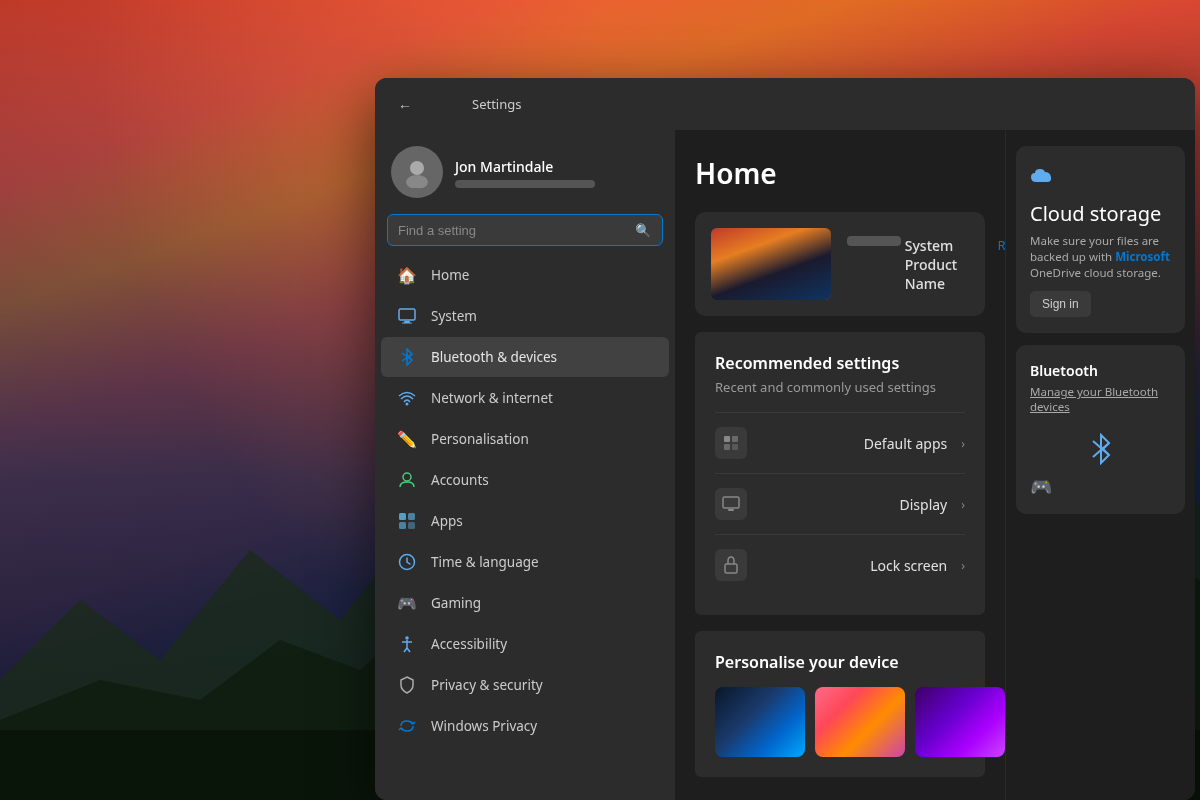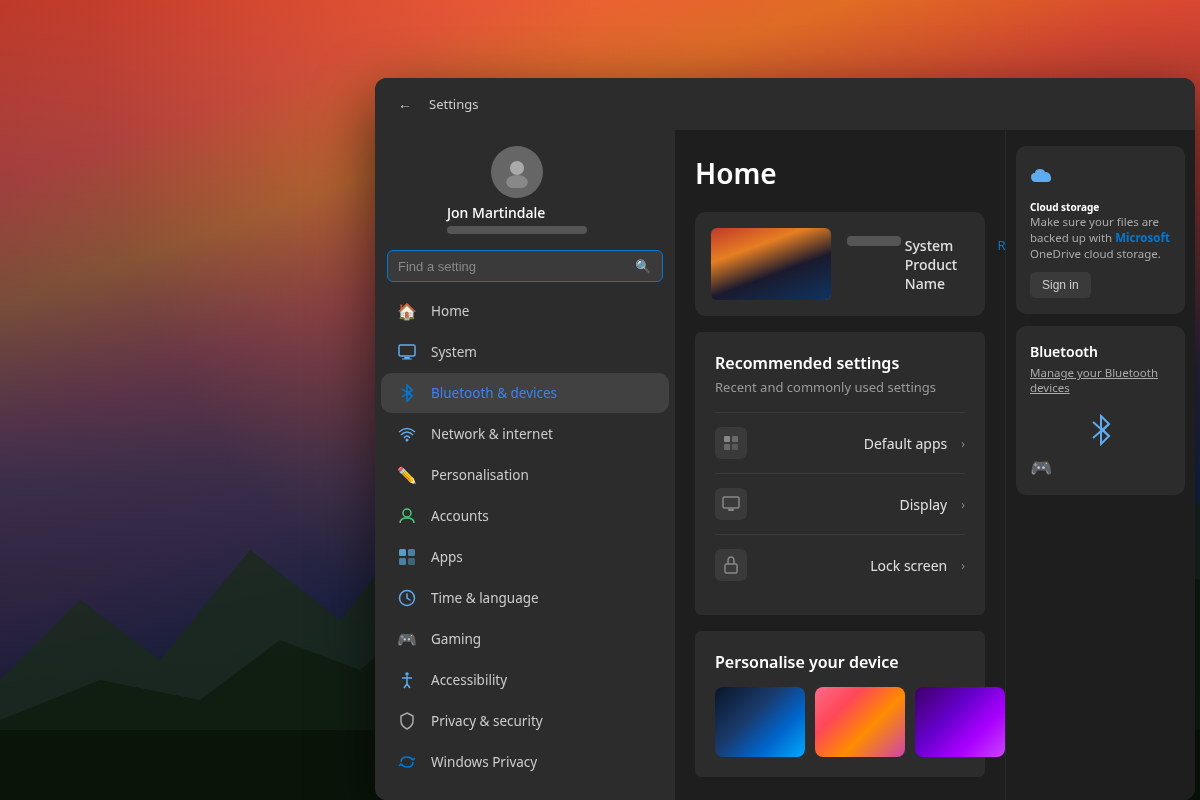--- a/index.html
+++ b/index.html
@@ -80,20 +80,21 @@
       cursor: pointer;
       display: flex;
       align-items: center;
       justify-content: center;
       font-size: 14px;
     }
     .title-bar-title {
       color: #ccc;
       font-size: 13px;
       font-weight: 400;
+      margin-left: 43px;
     }
 
     
     .settings-body {
       display: flex;
       flex: 1;
       overflow: hidden;
     }
 
     
@@ -105,23 +106,22 @@
       flex-direction: column;
       overflow-y: auto;
       padding-bottom: 16px;
     }
 
     
     .user-profile {
       display: flex;
       align-items: center;
       padding: 16px 32px 12px 16px;
-      gap: 5px;
+      gap: 12px;
       cursor: pointer;
-      flex-direction: column;
     }
     .user-avatar {
       width: 52px;
       height: 52px;
       border-radius: 50%;
       background: #666;
       display: flex;
       align-items: center;
       justify-content: center;
       flex-shrink: 0;
@@ -181,22 +181,21 @@
       gap: 14px;
       cursor: pointer;
       border-radius: 6px;
       margin: 1px 6px;
       color: #ccc;
       font-size: 13.5px;
       transition: background 0.15s;
     }
     .nav-item.active {
       background: rgba(255,255,255,0.1);
-      color: #3b82f6;
-      border-radius: 11px;
+      color: #e5e5e5;
     }
     .nav-icon {
       width: 20px;
       height: 20px;
       display: flex;
       align-items: center;
       justify-content: center;
       font-size: 16px;
       flex-shrink: 0;
     }
@@ -374,22 +373,23 @@
       padding: 16px 14px;
       overflow: hidden;
     }
     .right-card-icon {
       color: #60aaee;
       font-size: 22px;
       margin-bottom: 8px;
     }
     .right-card-title {
       color: #fff;
-      font-size: 10px;
-      font-weight: 700;
+      font-size: 20px;
+      font-weight: 400;
+      margin-bottom: 6px;
     }
     .right-card-desc {
       color: #aaa;
       font-size: 11.5px;
       line-height: 1.4;
       margin-bottom: 10px;
     }
     .right-card-desc strong {
       color: #0078d4;
     }

